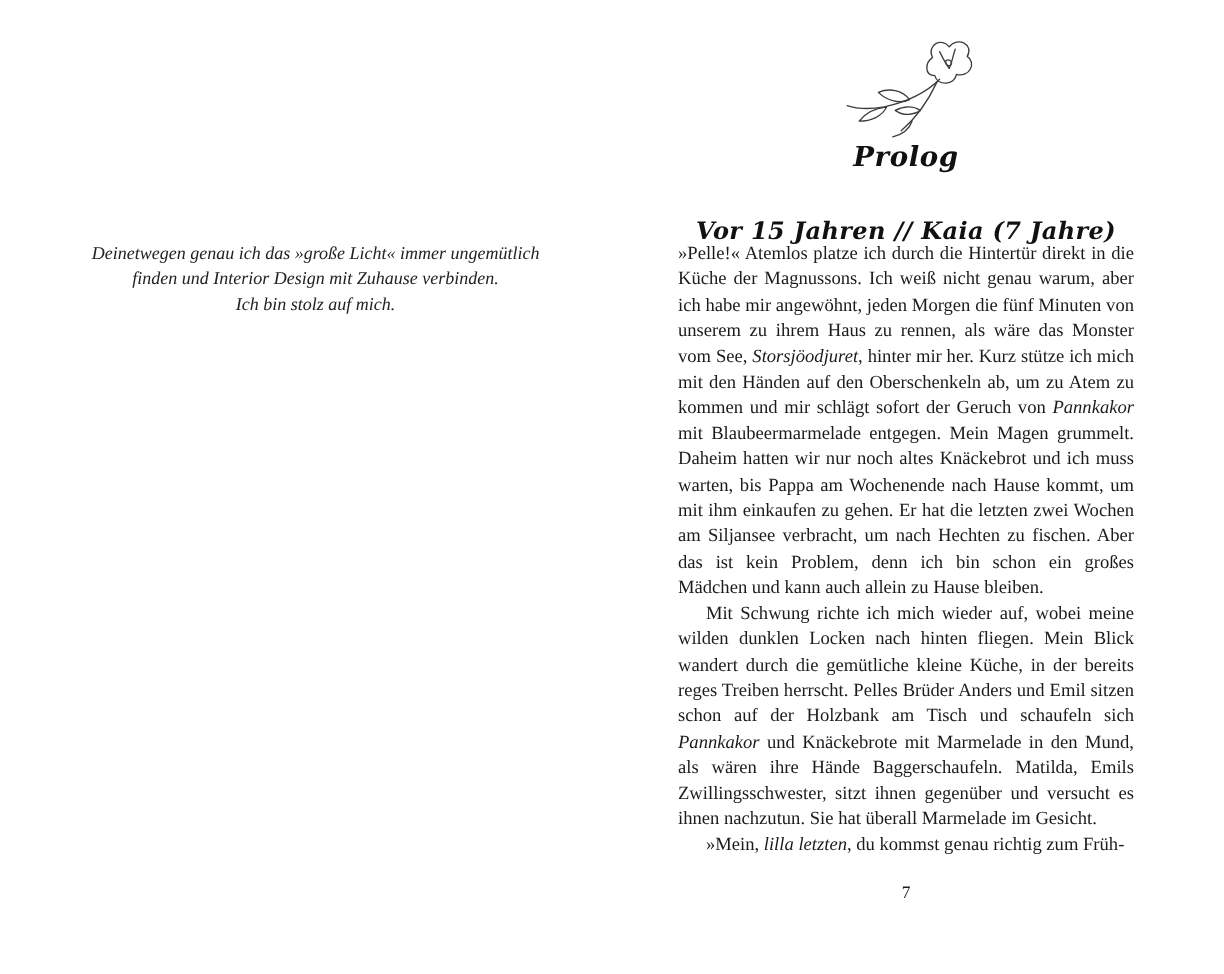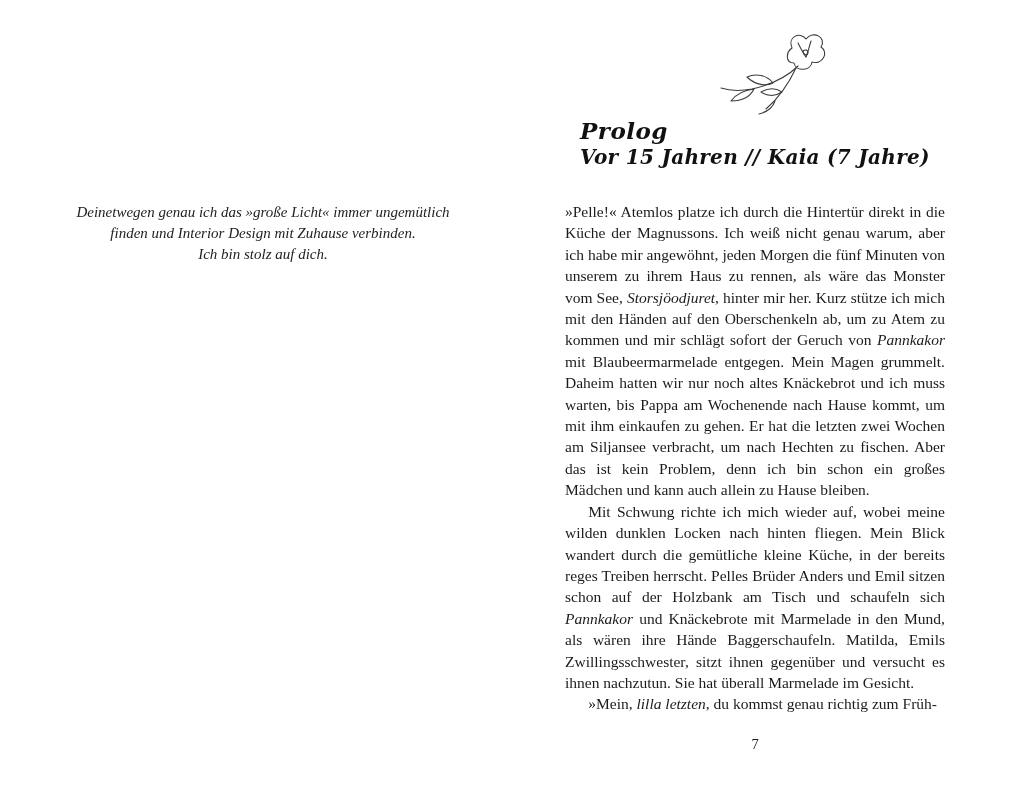--- a/index.html
+++ b/index.html
@@ -26,23 +26,24 @@
     text-align: center;
     font-style: italic;
     font-size: 15px;
     line-height: 21px;
     color: #222;
   }
 
   
   .chapter-header {
     position: absolute;
-    left: 580px;
+    left: 565px;
     top: 28px;
     width: 380px;
+    text-align: center;
   }
   .flower {
     display: block;
     margin: 0 auto 2px auto;
   }
   .chapter-title {
     font-family: "DejaVu Serif", serif;
     font-style: italic;
     font-weight: 600;
     font-size: 23px;
@@ -51,20 +52,21 @@
     color: #111;
   }
   .chapter-subtitle {
     font-family: "DejaVu Serif", serif;
     font-style: italic;
     font-weight: 600;
     font-size: 20px;
     line-height: 26px;
     letter-spacing: 0.3px;
     color: #111;
+    margin-top: 35px;
   }
 
   
   .body-text {
     position: absolute;
     left: 565px;
     top: 201px;
     width: 380px;
     font-size: 15.5px;
     line-height: 21.4px;
@@ -91,21 +93,21 @@
   }
 </style>
 </head>
 <body>
 
 <div class="book-spread">
 
   <div class="dedication">
     <div>Deinetwegen genau ich das »große Licht« immer ungemütlich</div>
     <div>finden und Interior Design mit Zuhause verbinden.</div>
-    <div>Ich bin stolz auf dich.</div>
+    <div>Ich bin stolz auf mich.</div>
   </div>
 
   <div class="chapter-header">
     <svg class="flower" width="120" height="88" viewBox="0 0 120 88" aria-hidden="true">
       <g fill="none" stroke="#3d3d3d" stroke-width="1.1" stroke-linecap="round" stroke-linejoin="round">
 
         <path d="M82,20 C77,9 90,3 96,11 C103,2 117,9 111,19 C119,24 113,37 102,34 C101,43 86,44 84,35 C75,35 76,24 82,20 Z"></path>
         <path d="M88,15 C91,21 93,25 96,29"></path>
         <path d="M101,13 C99,19 98,25 96,29"></path>
         <path d="M93,23 C95,21 98,22 98,25 C97,28 93,27 93,23 Z"></path>

